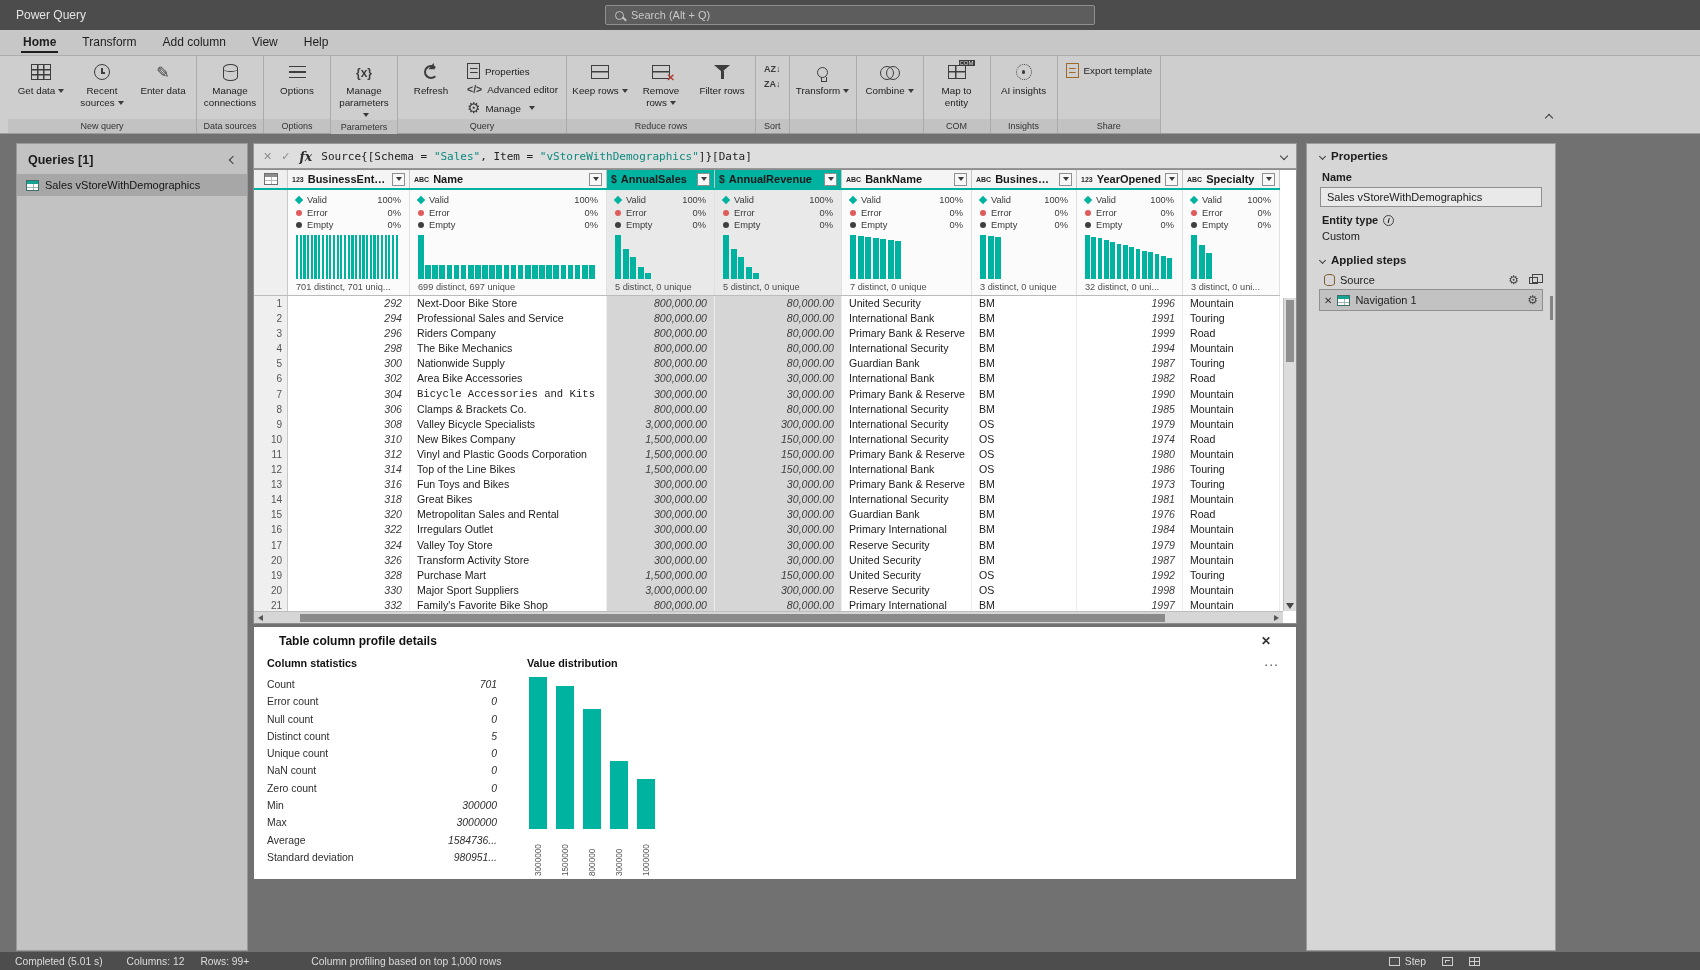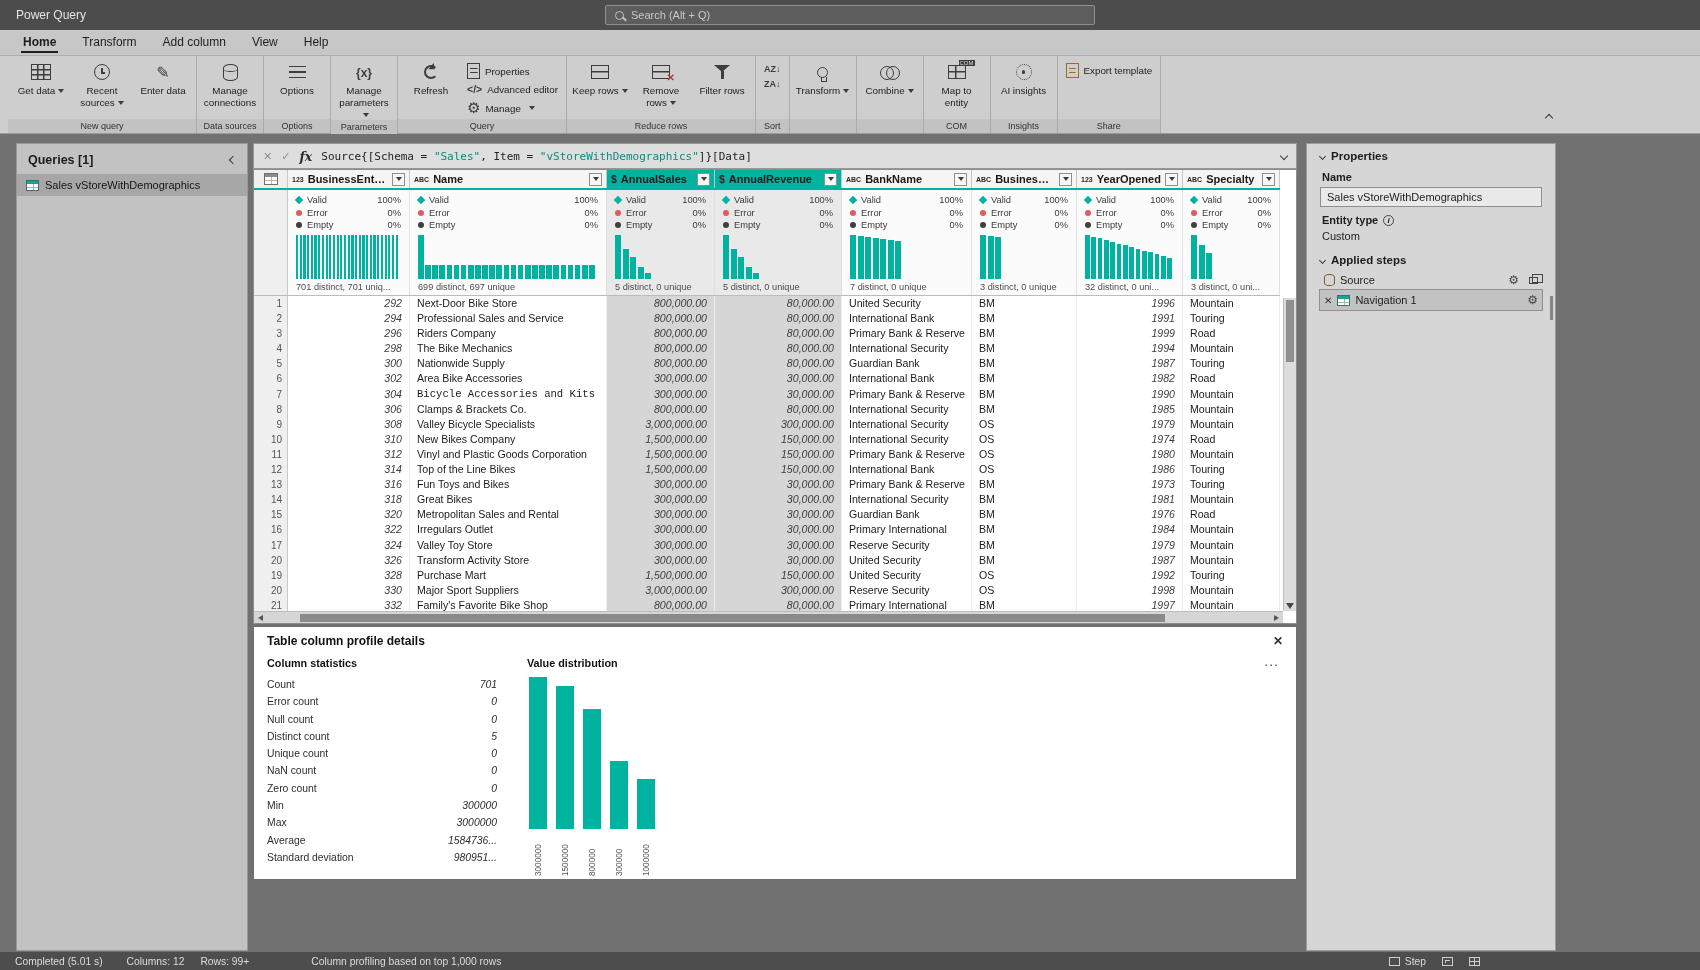--- a/index.html
+++ b/index.html
@@ -129,21 +129,21 @@
   .vthumb{position:absolute;top:2px;left:2px;width:8px;height:62px;background:#8f8f8f}
   .varrow{position:absolute;bottom:2px;left:2px;border-left:4.5px solid transparent;border-right:4.5px solid transparent;border-top:6px solid #474747}
   .hscroll{position:absolute;left:0;right:13px;bottom:0;height:12px;background:#d6d6d6;border-top:1px solid #bdbdbd}
   .hthumb{position:absolute;left:46px;top:2px;width:865px;height:8px;background:#8a8a8a}
   .harrow{position:absolute;top:3px;width:0;height:0}
   .harrow.l{left:4px;border-top:3.5px solid transparent;border-bottom:3.5px solid transparent;border-right:5px solid #555}
   .harrow.r{right:4px;border-top:3.5px solid transparent;border-bottom:3.5px solid transparent;border-left:5px solid #555}
 
   
   .pd-pane{position:absolute;left:253px;top:626px;width:1044px;height:254px;background:#fff;border:1px solid #6f6f6f}
-  .pd-head{display:flex;align-items:center;padding:7px 13px 3px;font-size:12px;font-weight:bold;color:#121212}
+  .pd-head{display:flex;align-items:center;padding:7px 25px 3px;font-size:12px;font-weight:bold;color:#121212}
   .pd-close{margin-left:auto;font-size:12px;color:#333}
   .pd-body{display:flex;padding:4px 13px 0}
   .pd-stats{width:238px}
   .pd-sec-title{font-size:10.8px;font-weight:bold;color:#121212;margin:2px 0 7px}
   .stat-row{display:flex;justify-content:space-between;font-size:10.4px;color:#2e2e2e;line-height:17.3px;padding-right:8px}
   .stat-val{font-style:italic}
   .pd-dist{flex:1;margin-left:22px;position:relative}
   .pd-dots{position:absolute;right:4px;top:-2px;font-size:14px;letter-spacing:1px;color:#555}
   .vd-chart{display:flex;align-items:flex-end;gap:9px;height:200px;margin-top:4px;padding-left:2px}
   .vcol{display:flex;flex-direction:column;align-items:center}

